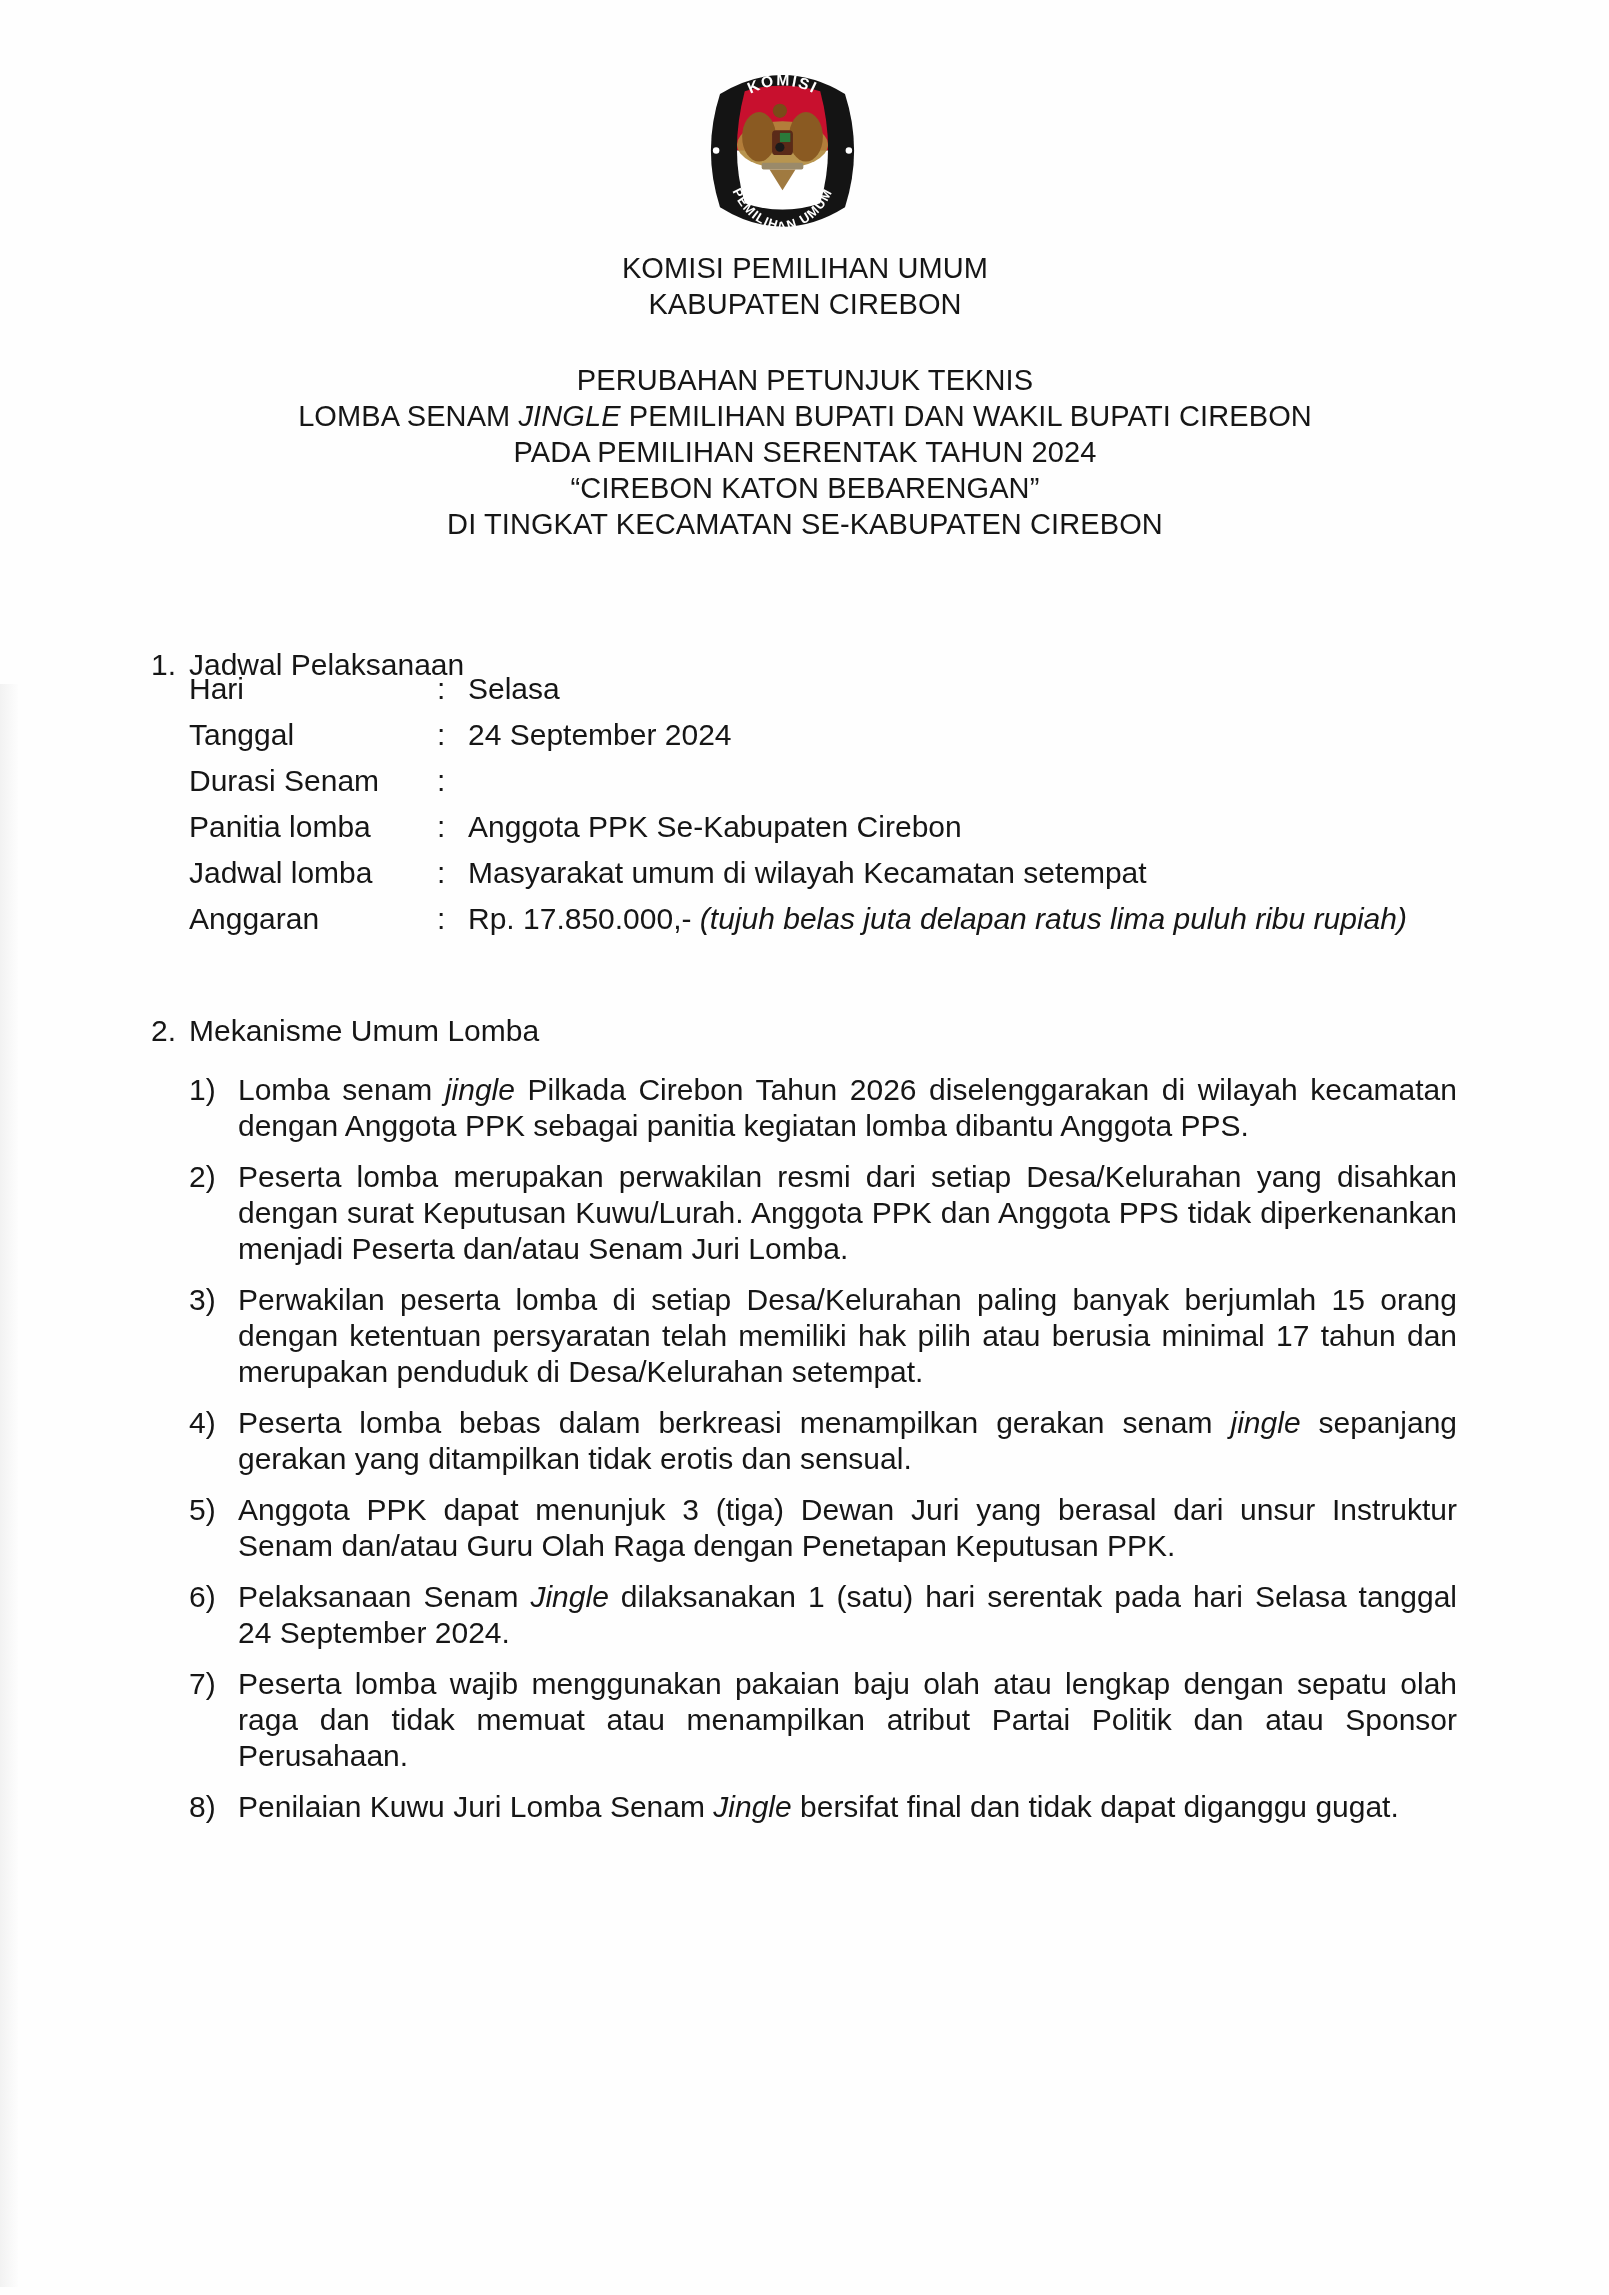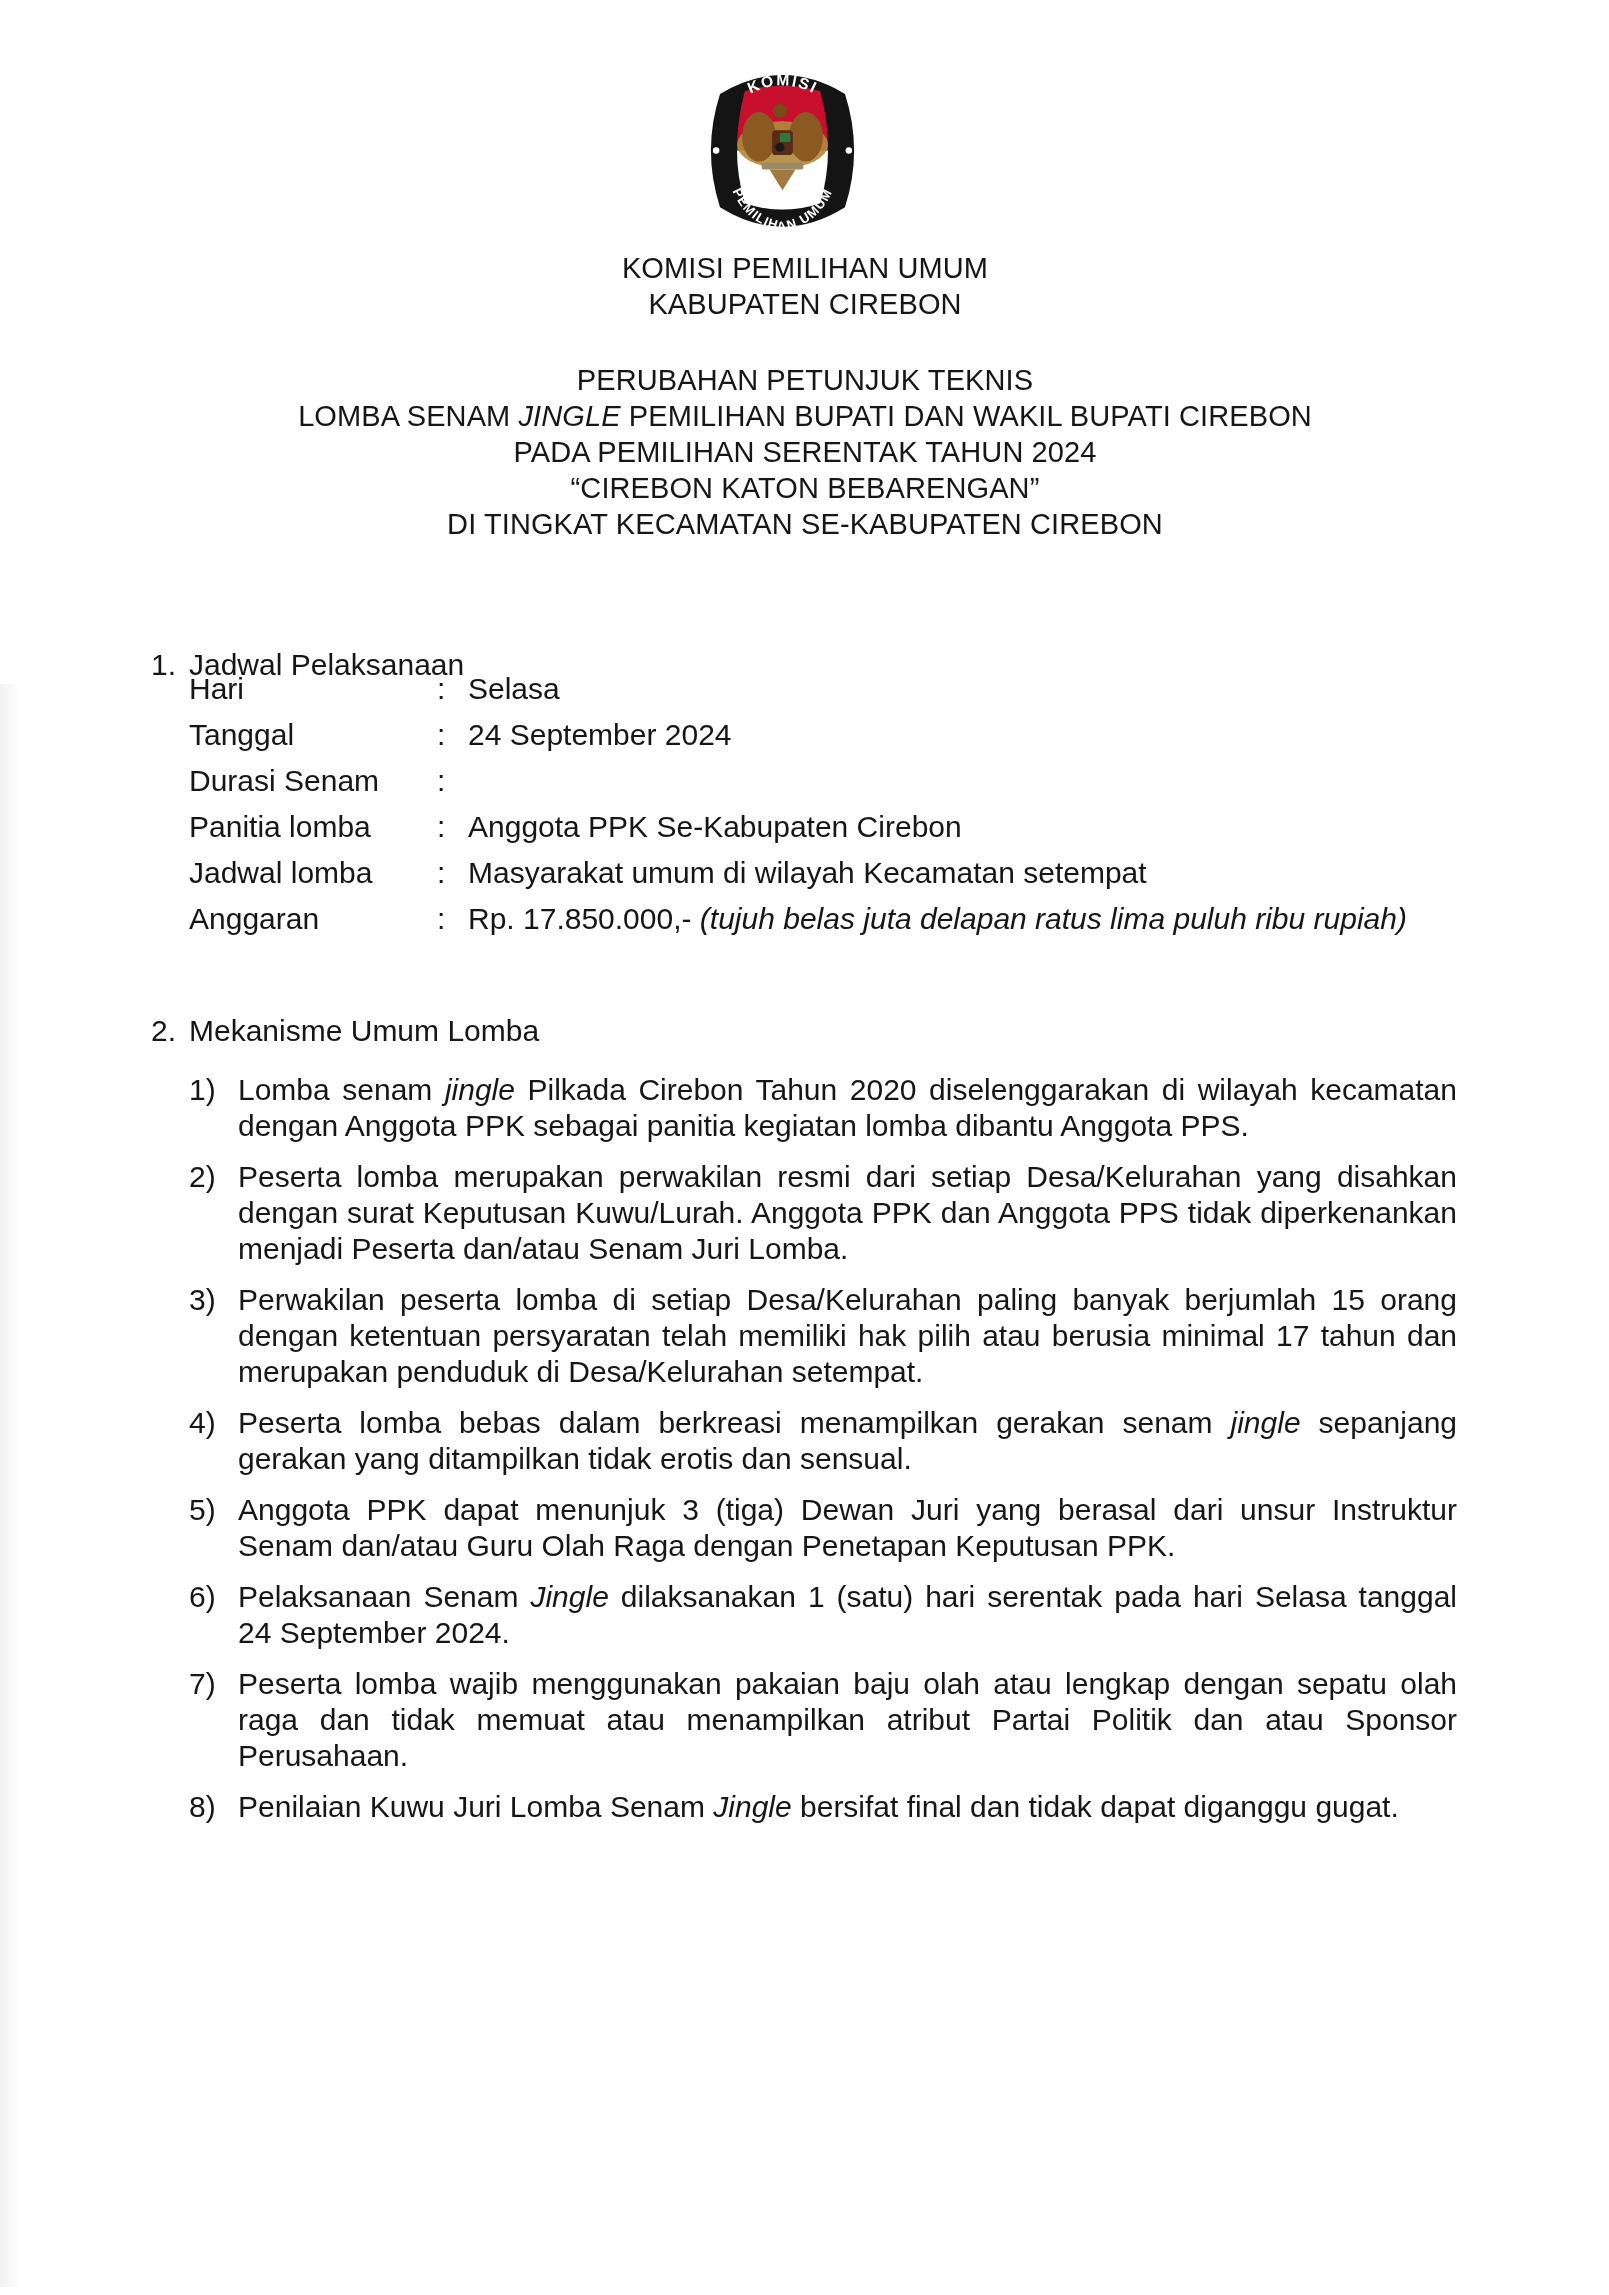--- a/index.html
+++ b/index.html
@@ -124,21 +124,21 @@
     </div>
   </div>
 
   <div class="sec-title" style="top:1013px;">
     <span class="num">2.</span><span>Mekanisme Umum Lomba</span>
   </div>
 
   <div class="mech">
     <div class="mech-item">
       <span class="n">1)</span>
-      <span class="t"><span>Lomba senam </span><span class="it">jingle</span><span> Pilkada Cirebon Tahun 2020 diselenggarakan di wilayah kecamatan dengan Anggota PPK sebagai panitia kegiatan lomba dibantu Anggota PPS.</span></span>
+      <span class="t"><span>Lomba senam </span><span class="it">jingle</span><span> Pilkada Cirebon Tahun 2026 diselenggarakan di wilayah kecamatan dengan Anggota PPK sebagai panitia kegiatan lomba dibantu Anggota PPS.</span></span>
     </div>
     <div class="mech-item">
       <span class="n">2)</span>
       <span class="t"><span>Peserta lomba merupakan perwakilan resmi dari setiap Desa/Kelurahan yang disahkan dengan surat Keputusan Kuwu/Lurah. Anggota PPK dan Anggota PPS tidak diperkenankan menjadi Peserta dan/atau Senam Juri Lomba.</span><span class="it"></span><span></span></span>
     </div>
     <div class="mech-item">
       <span class="n">3)</span>
       <span class="t"><span>Perwakilan peserta lomba di setiap Desa/Kelurahan paling banyak berjumlah 15 orang dengan ketentuan persyaratan telah memiliki hak pilih atau berusia minimal 17 tahun dan merupakan penduduk di Desa/Kelurahan setempat.</span><span class="it"></span><span></span></span>
     </div>
     <div class="mech-item">

